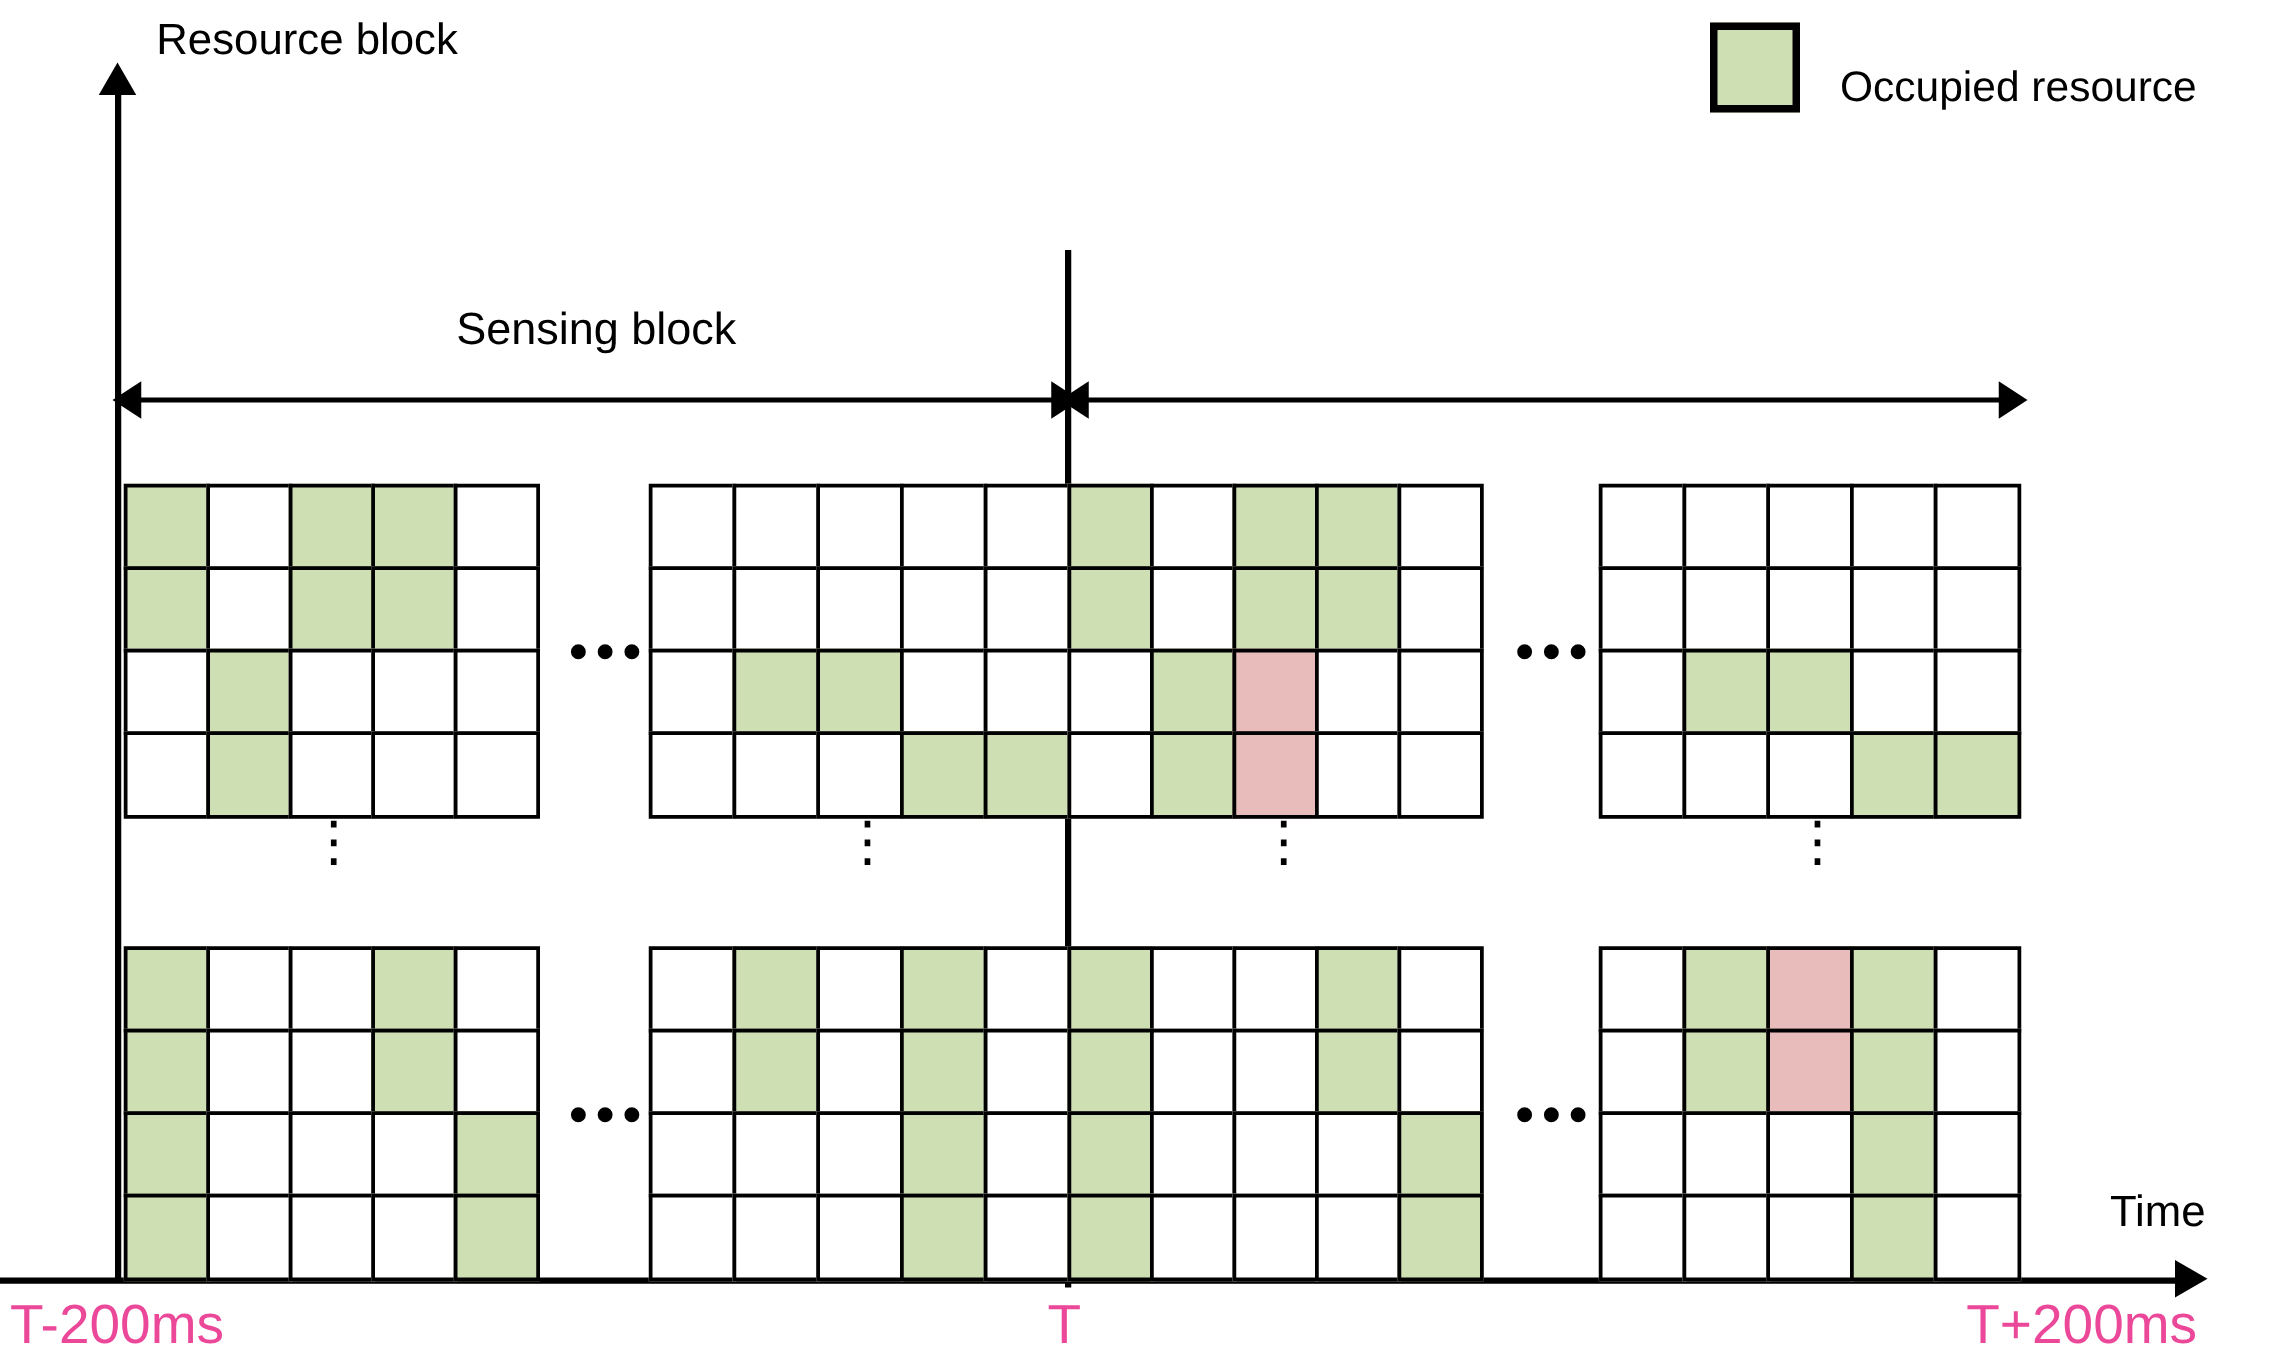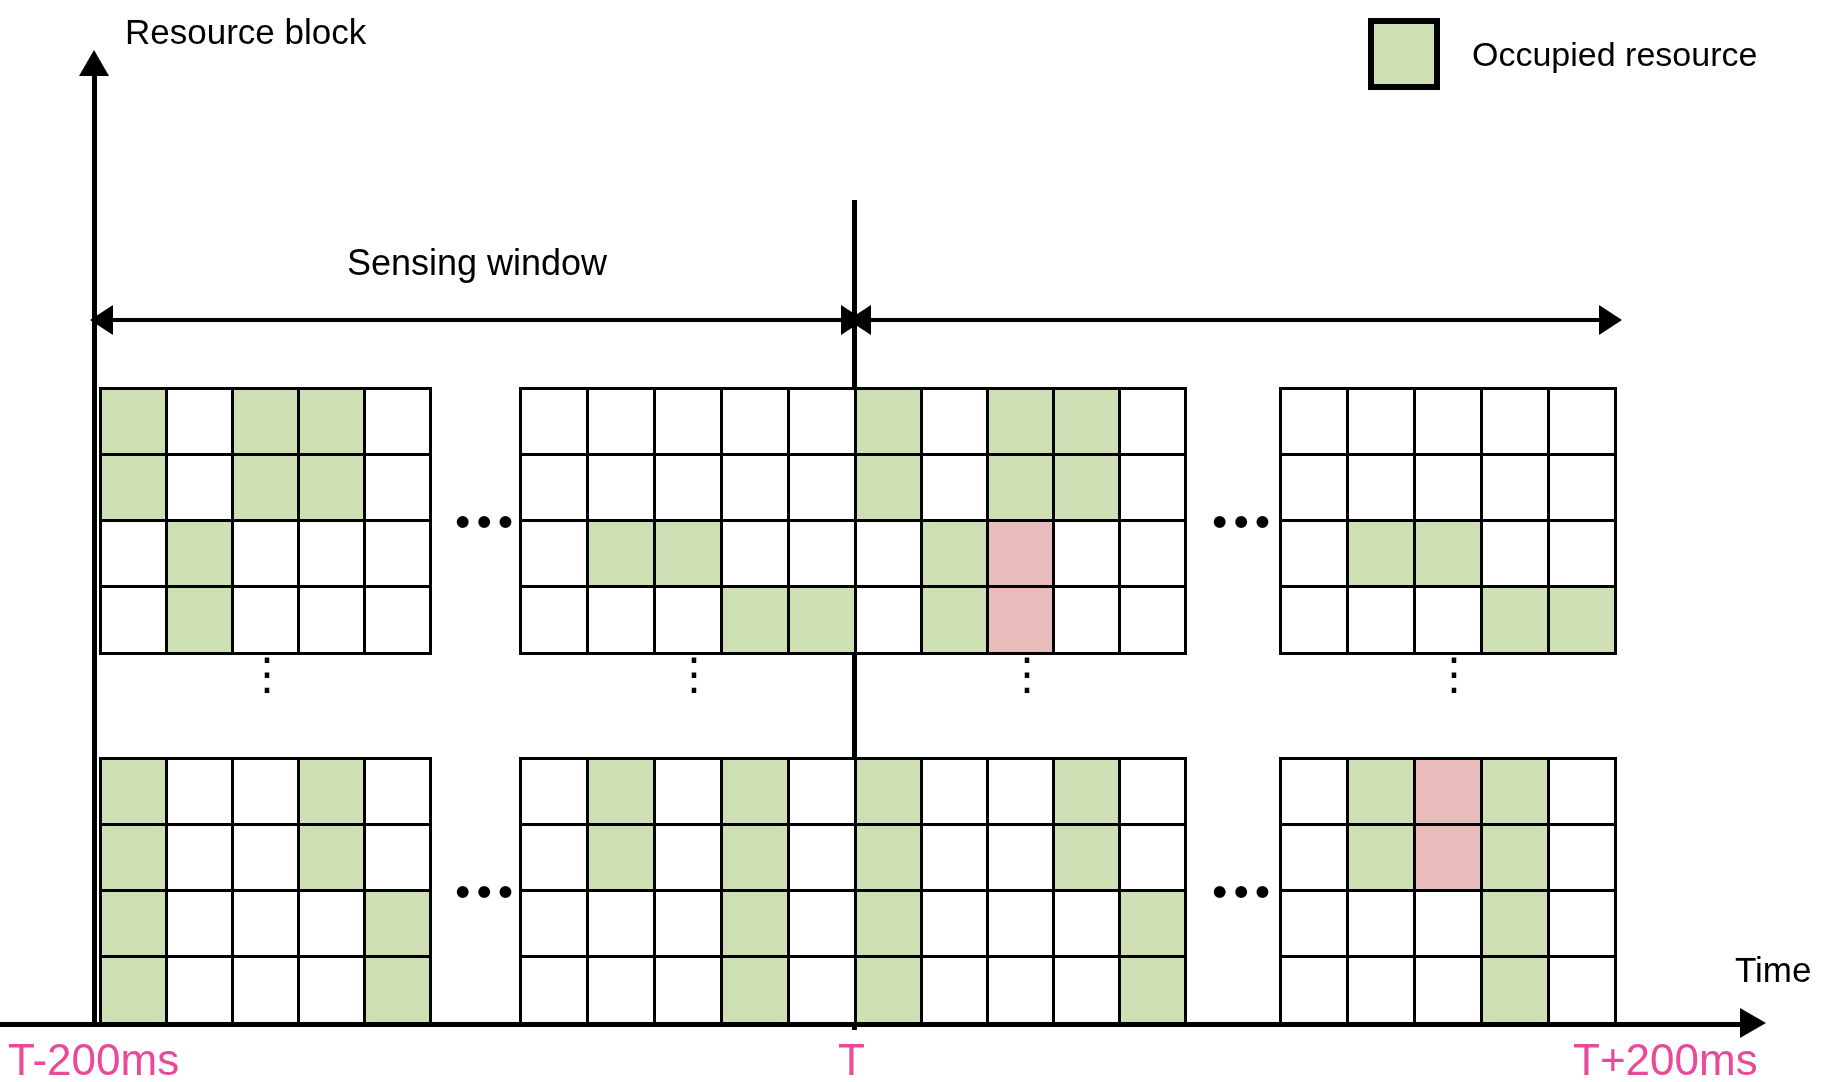--- a/index.html
+++ b/index.html
@@ -12,41 +12,41 @@
   .y-arrow{position:absolute;left:79px;top:50px;width:0;height:0;
            border-left:15px solid transparent;border-right:15px solid transparent;
            border-bottom:26px solid #000;}
   .x-axis{position:absolute;left:0px;top:1022px;width:1746px;height:5px;background:#000;}
   .x-arrow{position:absolute;left:1740px;top:1008px;width:0;height:0;
            border-top:15px solid transparent;border-bottom:15px solid transparent;
            border-left:26px solid #000;}
 
   .axis-label{position:absolute;font-size:35px;color:#000;white-space:nowrap;}
   .lbl-resource{left:125px;top:12px;}
-  .lbl-time{left:1735px;top:950px;}
+  .lbl-time{left:1688px;top:950px;}
 
   
   .t-divider{position:absolute;left:852px;top:200px;width:5px;height:830px;background:#000;}
 
   
   .win-arrow{position:absolute;height:4px;background:#000;top:318px;}
   .win-arrow::before{content:"";position:absolute;left:-22px;top:-13px;width:0;height:0;
       border-top:15px solid transparent;border-bottom:15px solid transparent;border-right:23px solid #000;}
   .win-arrow::after{content:"";position:absolute;right:-22px;top:-13px;width:0;height:0;
       border-top:15px solid transparent;border-bottom:15px solid transparent;border-left:23px solid #000;}
   .arrow-sensing{left:112px;width:730px;}
   .arrow-selection{left:870px;width:730px;}
 
   .win-title{position:absolute;font-size:36px;color:#000;white-space:nowrap;top:242px;text-align:center;}
   .title-sensing{left:112px;width:730px;}
   .title-selection{left:870px;width:730px;}
 
   
   .legend{position:absolute;left:1368px;top:18px;}
-  .legend-row{display:flex;align-items:center;margin-bottom:22px;}
+  .legend-row{display:flex;align-items:flex-end;margin-bottom:22px;}
   .legend-swatch{width:72px;height:72px;border:6px solid #000;box-sizing:border-box;}
   .legend-text{font-size:34px;color:#000;margin-left:32px;white-space:nowrap;}
 
   
   .block{position:absolute;display:grid;box-sizing:border-box;}
   .cell{border:3px solid #000;box-sizing:border-box;background:#ffffff;margin:-1.5px;}
   .cell.occ{background:#cfdfb4;}
   .cell.sel{background:#e9bcbc;}
 
   
@@ -75,21 +75,21 @@
 
   <div class="t-divider"></div>
 
   <div class="legend">
     <div class="legend-row">
       <div class="legend-swatch" style="background:#cfdfb4"></div>
       <div class="legend-text">Occupied resource</div>
     </div>
   </div>
 
-  <div class="win-title title-sensing">Sensing window</div>
+  <div class="win-title title-sensing">Sensing block</div>
   <div class="win-arrow arrow-sensing"></div>
 
   <div class="win-arrow arrow-selection"></div>
 
   <div class="block" id="blk-top-left" style="left: 100px; top: 388px; width: 330px; height: 265px; grid-template-columns: repeat(5, 1fr); grid-template-rows: repeat(4, 1fr);">
       <div class="cell occ"></div>
       <div class="cell "></div>
       <div class="cell occ"></div>
       <div class="cell occ"></div>
       <div class="cell "></div>

